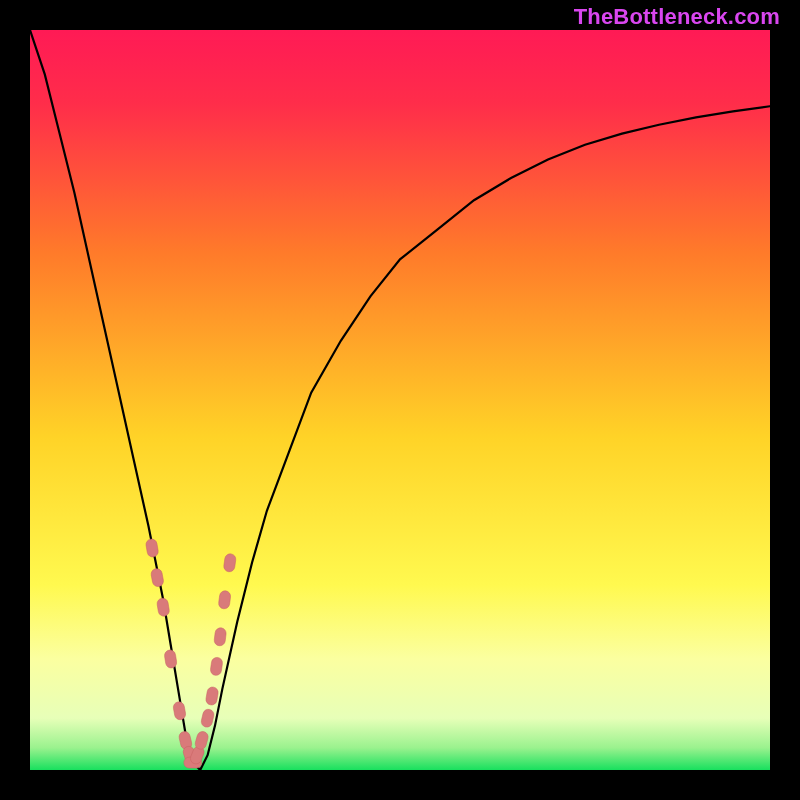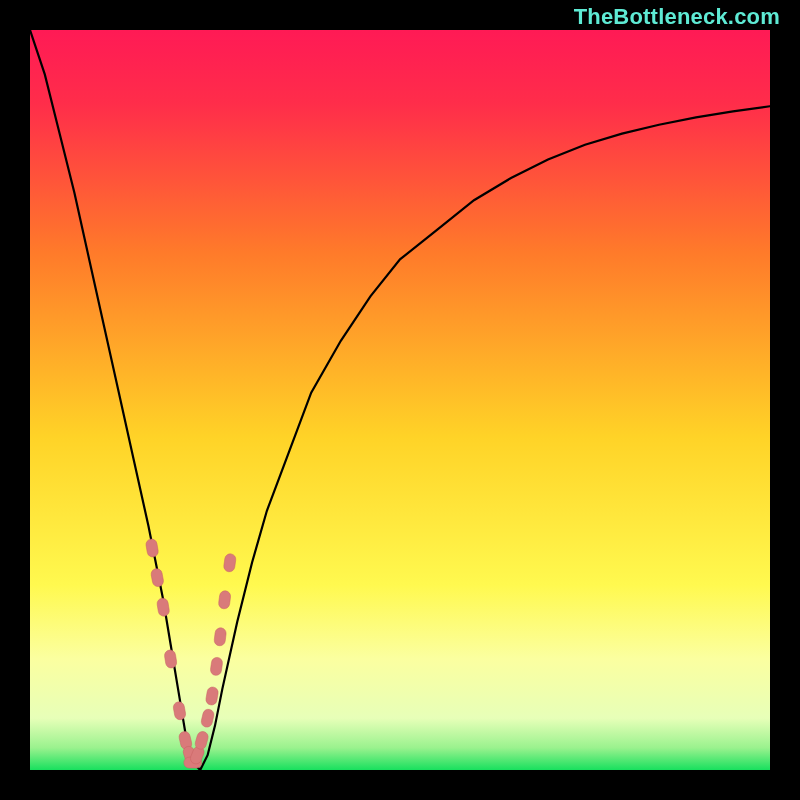--- a/index.html
+++ b/index.html
@@ -22,21 +22,21 @@
     box-sizing: border-box;
   }
   .gradient-bg {
     position: absolute;
     inset: 0;
   }
   .attribution {
     position: absolute;
     top: 4px;
     right: 20px;
-    color: #5eead4;
+    color: #d946ef;
     font-size: 22px;
     font-weight: 600;
     letter-spacing: 0.2px;
   }
   svg.curves {
     position: absolute;
     inset: 0;
   }
 </style>
 </head>

